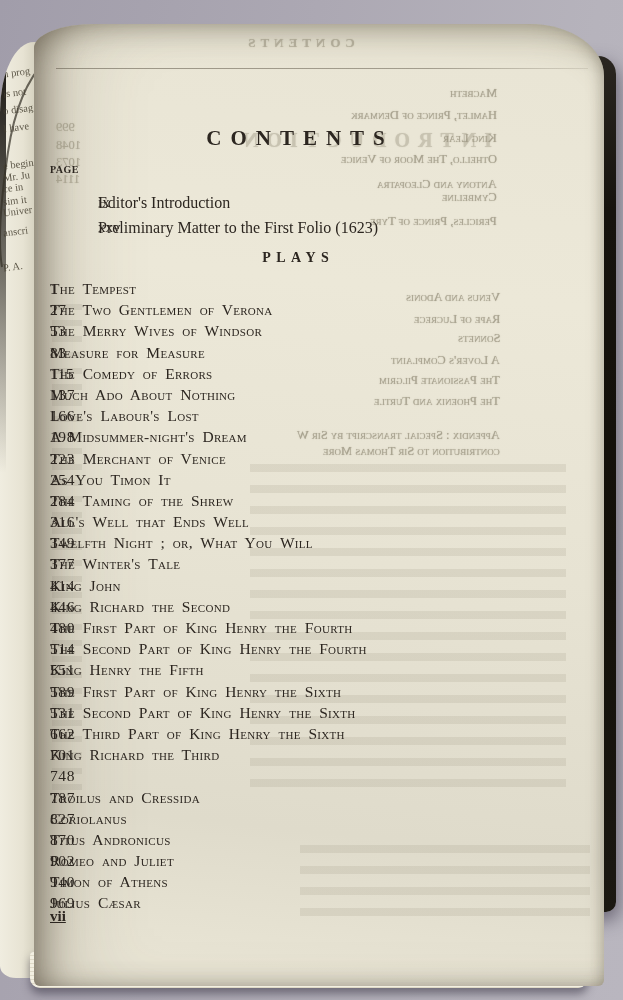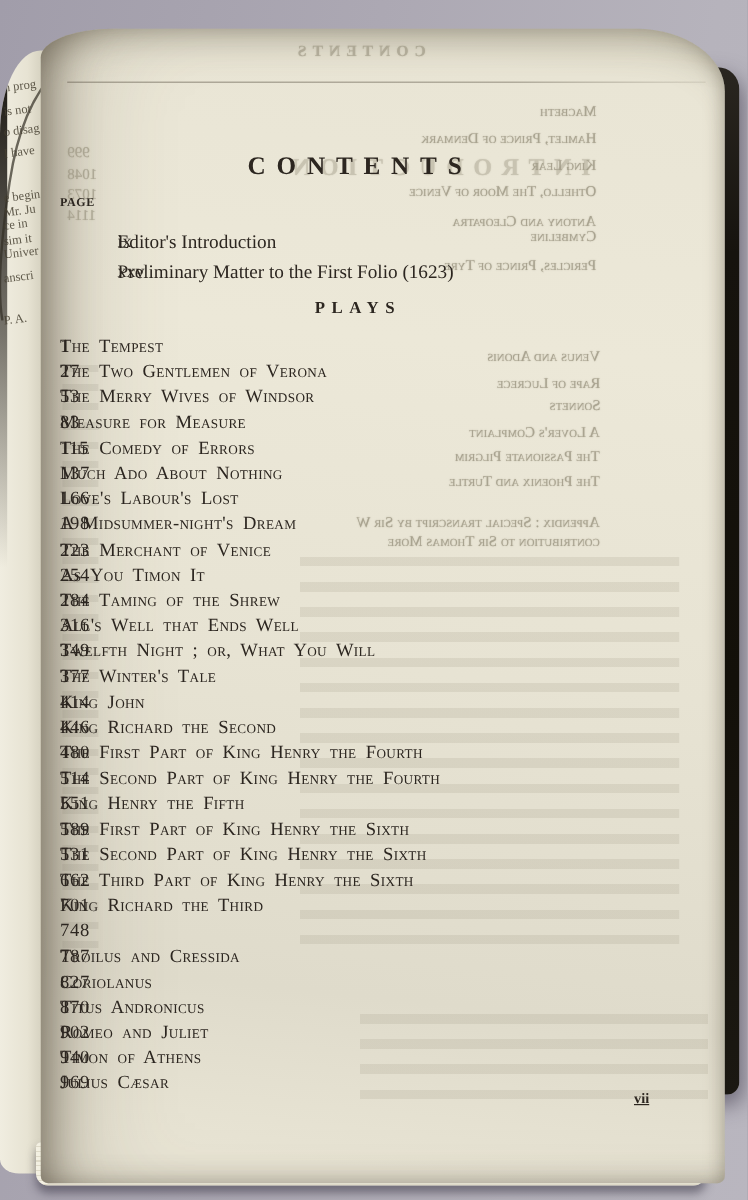--- a/index.html
+++ b/index.html
@@ -51,21 +51,21 @@
   .front .frow{position:static;display:flex;justify-content:space-between;
     height:25px;line-height:25px;font-size:16px;}
   .section{top:226px;text-align:center;font-size:14px;font-weight:700;
     letter-spacing:5.5px;text-indent:5.5px;}
   .rows{top:254px;}
   .prow{position:static;display:flex;justify-content:space-between;
     height:21.2px;line-height:21.2px;font-family:Liberation Serif, serif;}
   .ptitle{font-variant:small-caps;font-size:15.5px;letter-spacing:.3px;word-spacing:3.5px;}
   .pnum{font-size:15.5px;letter-spacing:.6px;}
   .rnum{font-size:15px;}
-  .folio{top:884px;text-align:right;font-weight:700;font-size:12px;text-decoration:underline;}
+  .folio{top:884px;font-weight:700;font-size:15px;text-decoration:underline;}
 
   
   .bleed{transform:scaleX(-1);color:#9a9480;text-shadow:0 0 1.3px #a59f8b;
     font-variant:small-caps;font-size:12.5px;white-space:nowrap;opacity:.8;}
   .bleed-head{left:0;width:530px;top:11px;text-align:center;font-size:13px;
     letter-spacing:5px;font-weight:700;opacity:.65;}
   .bleed-intro{left:120px;width:420px;top:105px;text-align:center;font-size:20px;
     letter-spacing:8px;font-weight:700;opacity:.42;}
   .bleed-num{left:22px;font-size:12.5px;opacity:.7;}
   .smudge{background:repeating-linear-gradient(180deg,rgba(148,141,120,.17) 0 8px,rgba(148,141,120,0) 8px 21px);}

